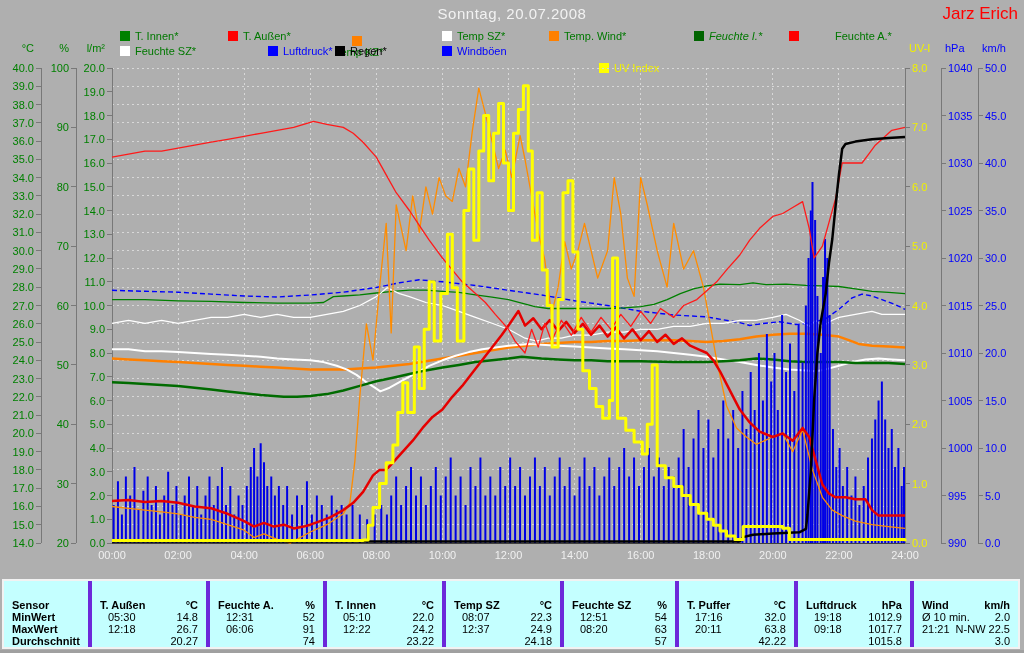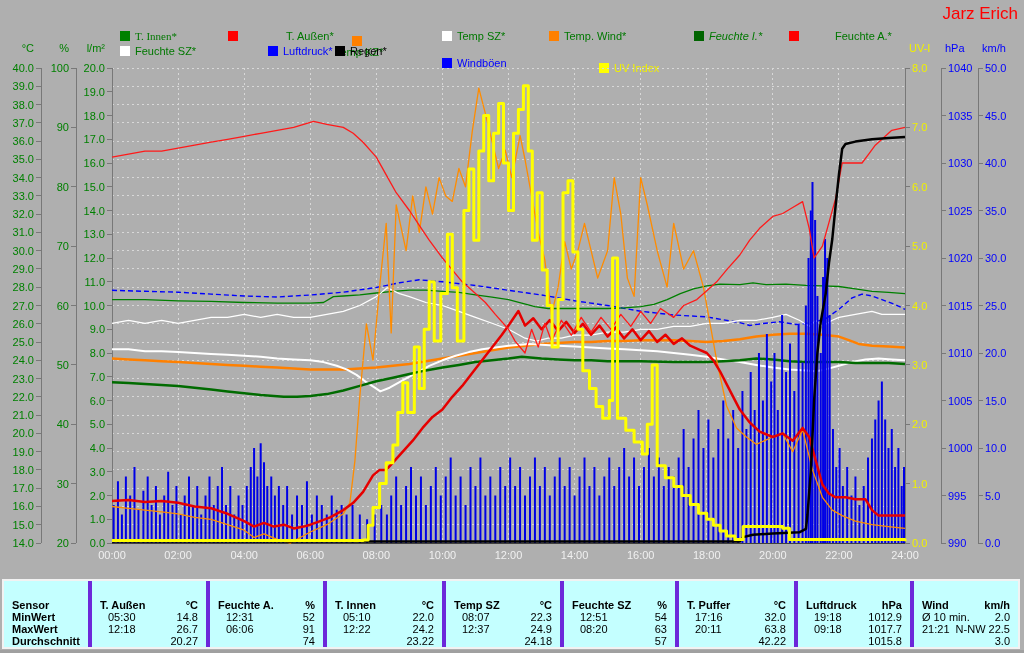--- a/index.html
+++ b/index.html
@@ -17,27 +17,28 @@
   .trow:first-child{padding-top:18px;}
   .bold{font-weight:bold;}
   .vl{margin-left:auto;}
   .tm{padding-left:8px;}
   .botline{position:absolute;left:0;bottom:0;width:1024px;height:3px;background:#A0A0A0;}
 </style>
 </head>
 <body>
 
 <div class="screen">
+  <div class="title">Sonntag, 20.07.2008</div>
   <div class="wm">Jarz Erich</div>
 
-  <div class="leg" style="left: 120px; top: 30px; font-family: Liberation Serif, serif;">
+  <div class="leg" style="left: 120px; top: 30px;">
       <span class="sw" style="background: rgb(0, 128, 0);"></span>
       <span class="lb" style="color: rgb(0, 120, 0);">T. Innen*</span>
     </div>
-  <div class="leg" style="left: 228px; top: 30px; gap: 43px;">
+  <div class="leg" style="left: 228px; top: 30px;">
       <span class="sw" style="background: rgb(255, 0, 0);"></span>
       <span class="lb" style="color: rgb(0, 120, 0);">T. Außen*</span>
     </div>
   <div class="leg" style="left: 335px; top: 36px; flex-direction: column;">
       <span class="sw" style="background: rgb(255, 128, 0);"></span>
       <span class="lb" style="color: rgb(0, 120, 0);">Temp KZ*</span>
     </div>
   <div class="leg" style="left: 442px; top: 30px;">
       <span class="sw" style="background: rgb(255, 255, 255);"></span>
       <span class="lb" style="color: rgb(0, 120, 0);">Temp SZ*</span>
@@ -63,21 +64,21 @@
       <span class="lb" style="color: rgb(0, 120, 0);">Feuchte SZ*</span>
     </div>
   <div class="leg" style="left: 228px; top: 45px; padding-left: 40px;">
       <span class="sw" style="background: rgb(0, 0, 255);"></span>
       <span class="lb" style="color: rgb(0, 0, 255);">Luftdruck*</span>
     </div>
   <div class="leg" style="left: 335px; top: 45px; text-align: right;">
       <span class="sw" style="background: rgb(0, 0, 0);"></span>
       <span class="lb" style="color: rgb(0, 0, 0);">Regen*</span>
     </div>
-  <div class="leg" style="left: 442px; top: 45px; margin-top: 12px;">
+  <div class="leg" style="left: 442px; top: 45px;">
       <span class="sw" style="background: rgb(0, 0, 255);"></span>
       <span class="lb" style="color: rgb(0, 0, 255);">Windböen</span>
     </div>
 
   <svg id="chart" width="1024" height="576" viewBox="0 0 1024 576">
       <g shape-rendering="crispEdges">
         <line x1="178.08333333333331" y1="68" x2="178.08333333333331" y2="543" stroke="#D8D8D8" stroke-dasharray="2,3"></line>
         <line x1="244.16666666666666" y1="68" x2="244.16666666666666" y2="543" stroke="#D8D8D8" stroke-dasharray="2,3"></line>
         <line x1="310.25" y1="68" x2="310.25" y2="543" stroke="#D8D8D8" stroke-dasharray="2,3"></line>
         <line x1="376.3333333333333" y1="68" x2="376.3333333333333" y2="543" stroke="#D8D8D8" stroke-dasharray="2,3"></line>

